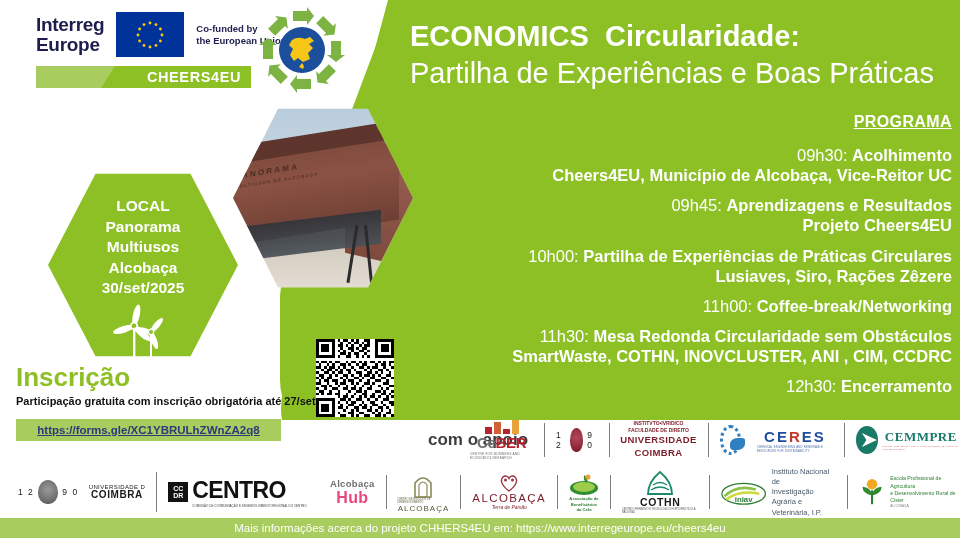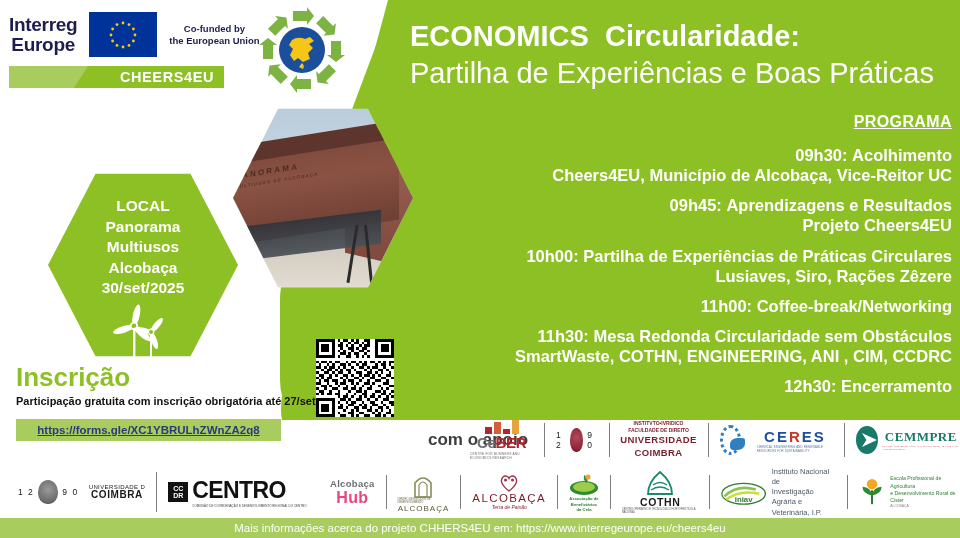--- a/index.html
+++ b/index.html
@@ -12,21 +12,21 @@
   .poster { position:absolute; inset:0; background:#fff; overflow:hidden; }
 
   
   .green-panel {
     position:absolute; top:0; right:0; width:700px; height:420px;
     z-index:1;
   }
   .green-panel svg { display:block; width:100%; height:100%; }
 
   
-  .interreg-block { position:absolute; left:9px; top:12px; z-index:4;text-align:center; }
+  .interreg-block { position:absolute; left:36px; top:12px; z-index:4; }
   .interreg-row { display:flex; align-items:center; gap:12px; }
   .interreg-name {
     font-weight:bold; font-size:19px; line-height:1.02;
     color:#1d1d4e; letter-spacing:-0.3px;
   }
   .eu-flag {
     width:68px; height:45px; background:#003399; position:relative;
     display:flex; align-items:center; justify-content:center;
   }
   .eu-stars { position:absolute; left:50%; top:50%; transform:translate(-50%,-50%); }
@@ -61,21 +61,21 @@
   .title-line2 { font-size:29px; line-height:1.28; white-space:nowrap; }
 
   
   .programa {
     position:absolute; right:8px; top:113px; width:560px; z-index:3;
     text-align:right; color:#ffffff;
   }
   .programa-head { font-size:16px; font-weight:bold; letter-spacing:0.4px; margin-bottom:14px;text-decoration:underline; }
   .prog-item { margin-bottom:10px; line-height:1.22; }
   .prog-item .l1 { font-size:16.5px; }
-  .prog-item .l1 .time { font-weight:bold;margin-top:8px; }
+  .prog-item .l1 .time { font-weight:normal;margin-top:8px; }
   .prog-item .l1 .ttl { font-weight:bold; }
   .prog-item .l2 { font-size:16.5px; font-weight:bold; }
 
   
   .hex-local {
     position:absolute; left:48px; top:170px; width:190px; height:190px; z-index:3;
   }
   .hex-local .hexbg {
     position:absolute; inset:0; background:#8dc024;
     clip-path:polygon(25% 2%, 75% 2%, 100% 50%, 75% 98%, 25% 98%, 0% 50%);
@@ -376,21 +376,21 @@
         <span class="time">11h00:</span>
         <span class="ttl">Coffee-break/Networking</span>
       </div>
     </div>
 
     <div class="prog-item">
       <div class="l1">
         <span class="time">11h30:</span>
         <span class="ttl">Mesa Redonda Circularidade sem Obstáculos</span>
       </div>
-      <div class="l2">SmartWaste, COTHN, ENGINEERING, ANI , CIM, CCDRC</div>
+      <div class="l2">SmartWaste, COTHN, INOVCLUSTER, ANI , CIM, CCDRC</div>
     </div>
 
     <div class="prog-item">
       <div class="l1">
         <span class="time">12h30:</span>
         <span class="ttl">Encerramento</span>
       </div>
     </div>
   </div>
 

